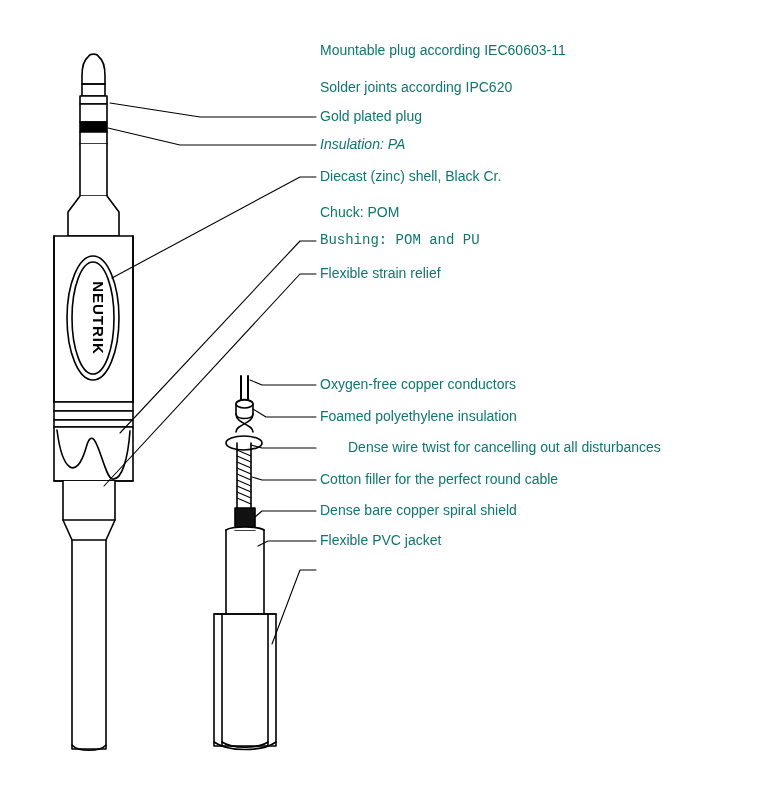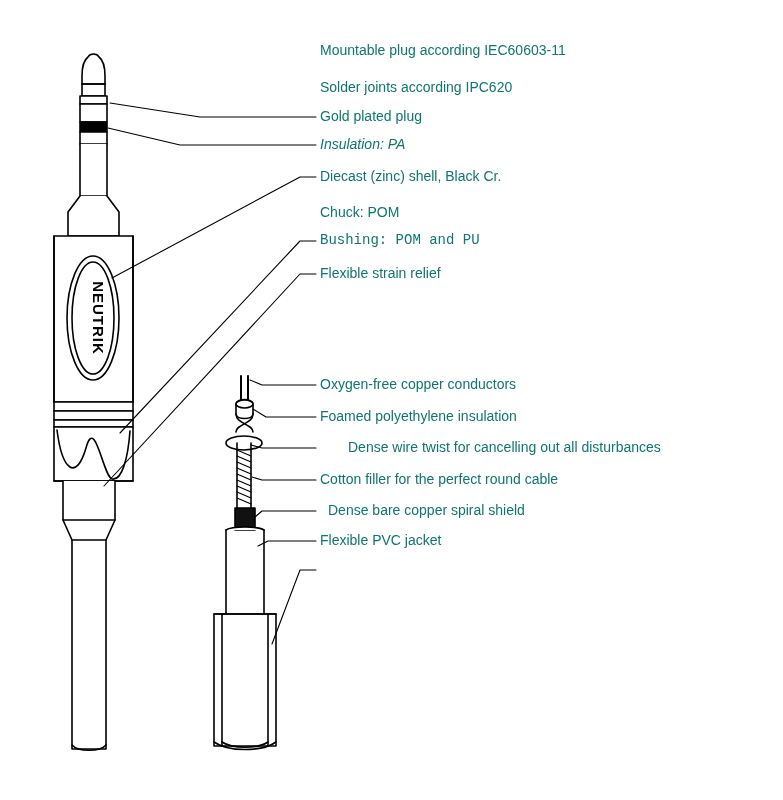--- a/index.html
+++ b/index.html
@@ -149,16 +149,16 @@
   <div class="callout-label" style="left:320px; top:109px;">Gold plated plug</div>
   <div class="callout-label" style="left:320px; top:137px;font-style:italic;">Insulation: PA</div>
   <div class="callout-label" style="left:320px; top:169px;text-align:center;">Diecast (zinc) shell, Black Cr.</div>
   <div class="callout-label" style="left:320px; top:205px;">Chuck: POM</div>
   <div class="callout-label" style="left:320px; top:233px;font-family:Liberation Mono, monospace;">Bushing: POM and PU</div>
   <div class="callout-label" style="left:320px; top:266px;text-align:right;">Flexible strain relief</div>
   <div class="callout-label" style="left:320px; top:377px;">Oxygen-free copper conductors</div>
   <div class="callout-label" style="left:320px; top:409px;">Foamed polyethylene insulation</div>
   <div class="callout-label" style="left:320px; top:440px;margin-left:28px;">Dense wire twist for cancelling out all disturbances</div>
   <div class="callout-label" style="left:320px; top:472px;text-align:center;">Cotton filler for the perfect round cable</div>
-  <div class="callout-label" style="left:320px; top:503px;margin-left:8px;">Dense bare copper spiral shield</div>
+  <div class="callout-label" style="left:320px; top:503px;">Dense bare copper spiral shield</div>
   <div class="callout-label" style="left:320px; top:533px;">Flexible PVC jacket</div>
 
 </div>
 
 </body></html>

